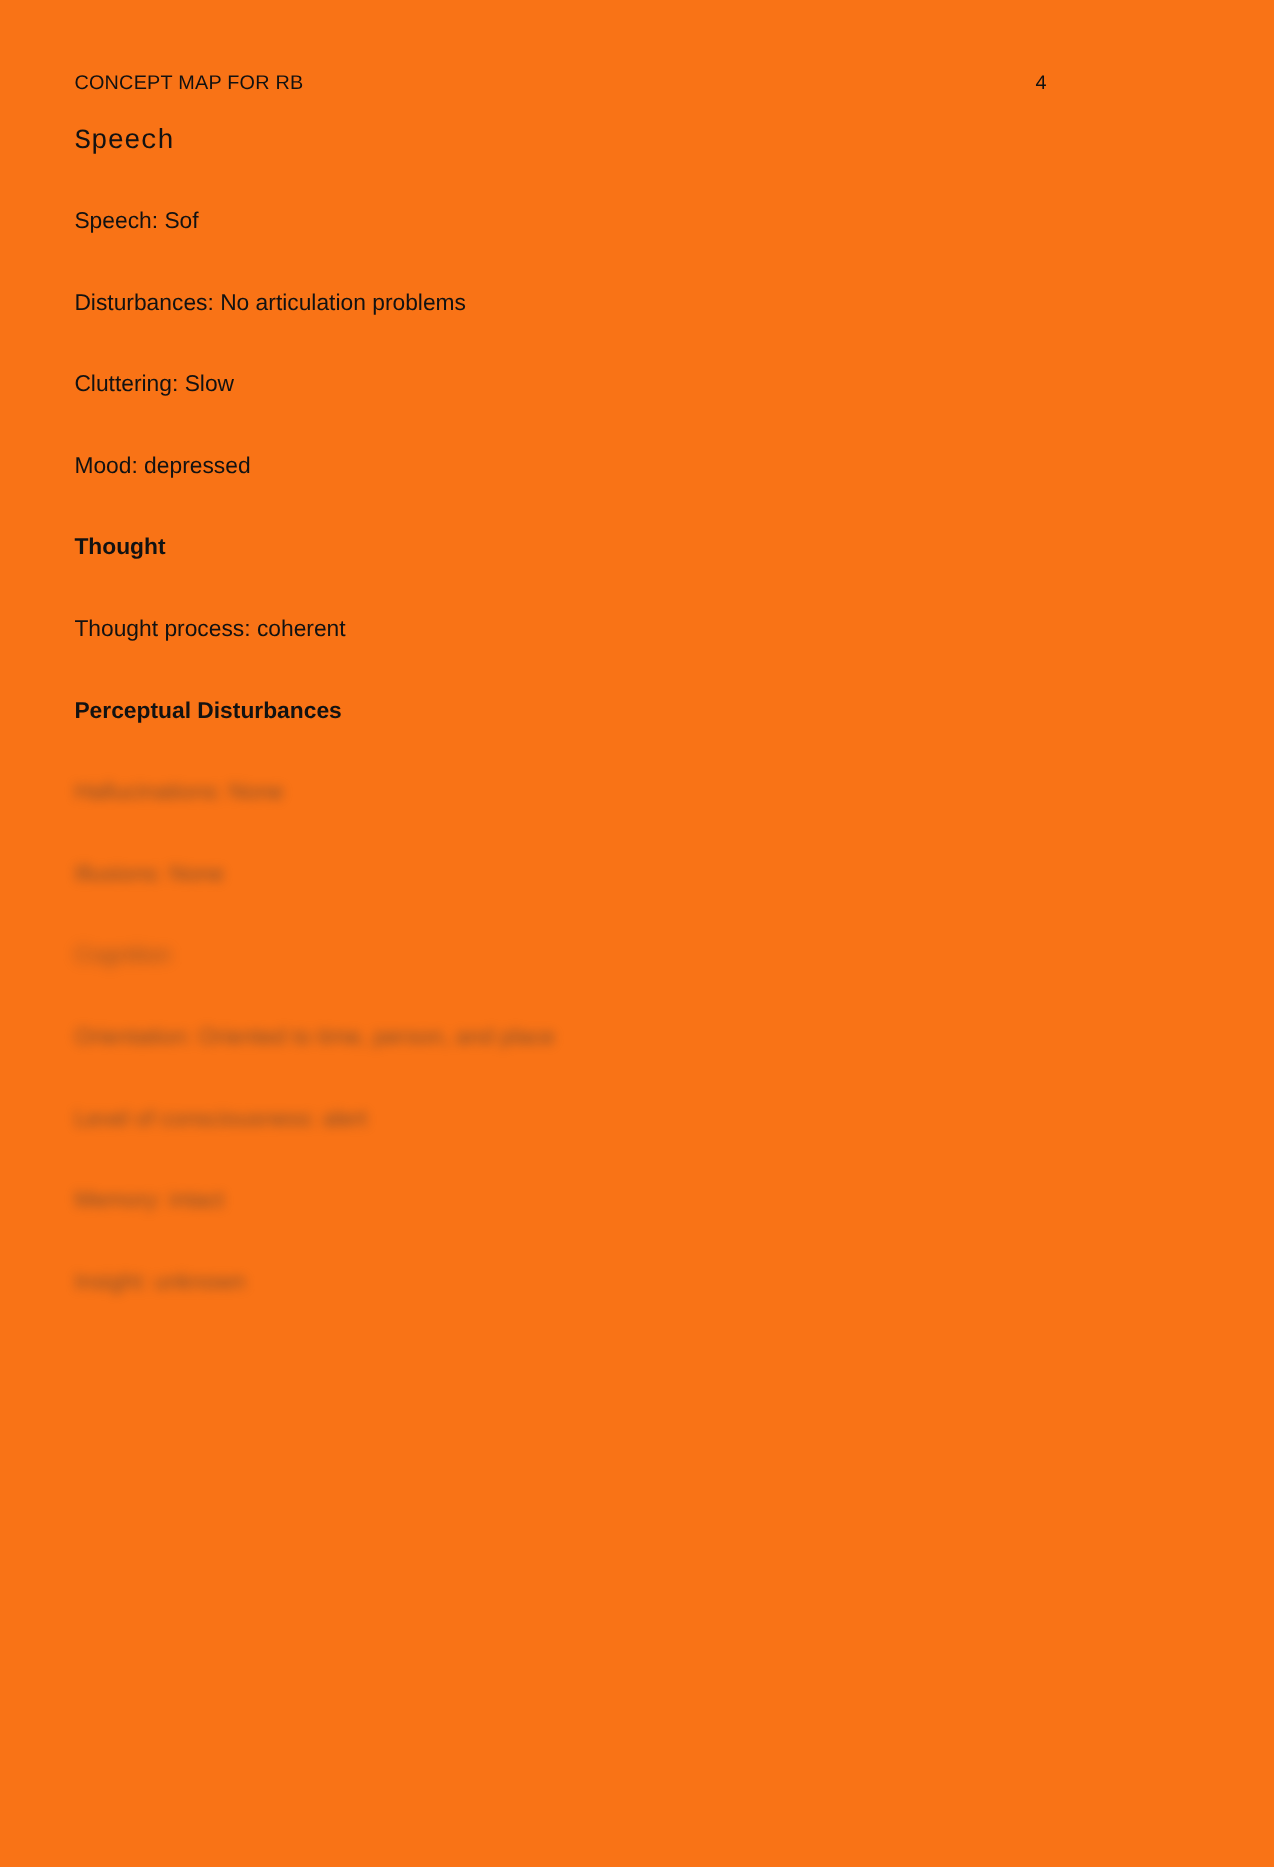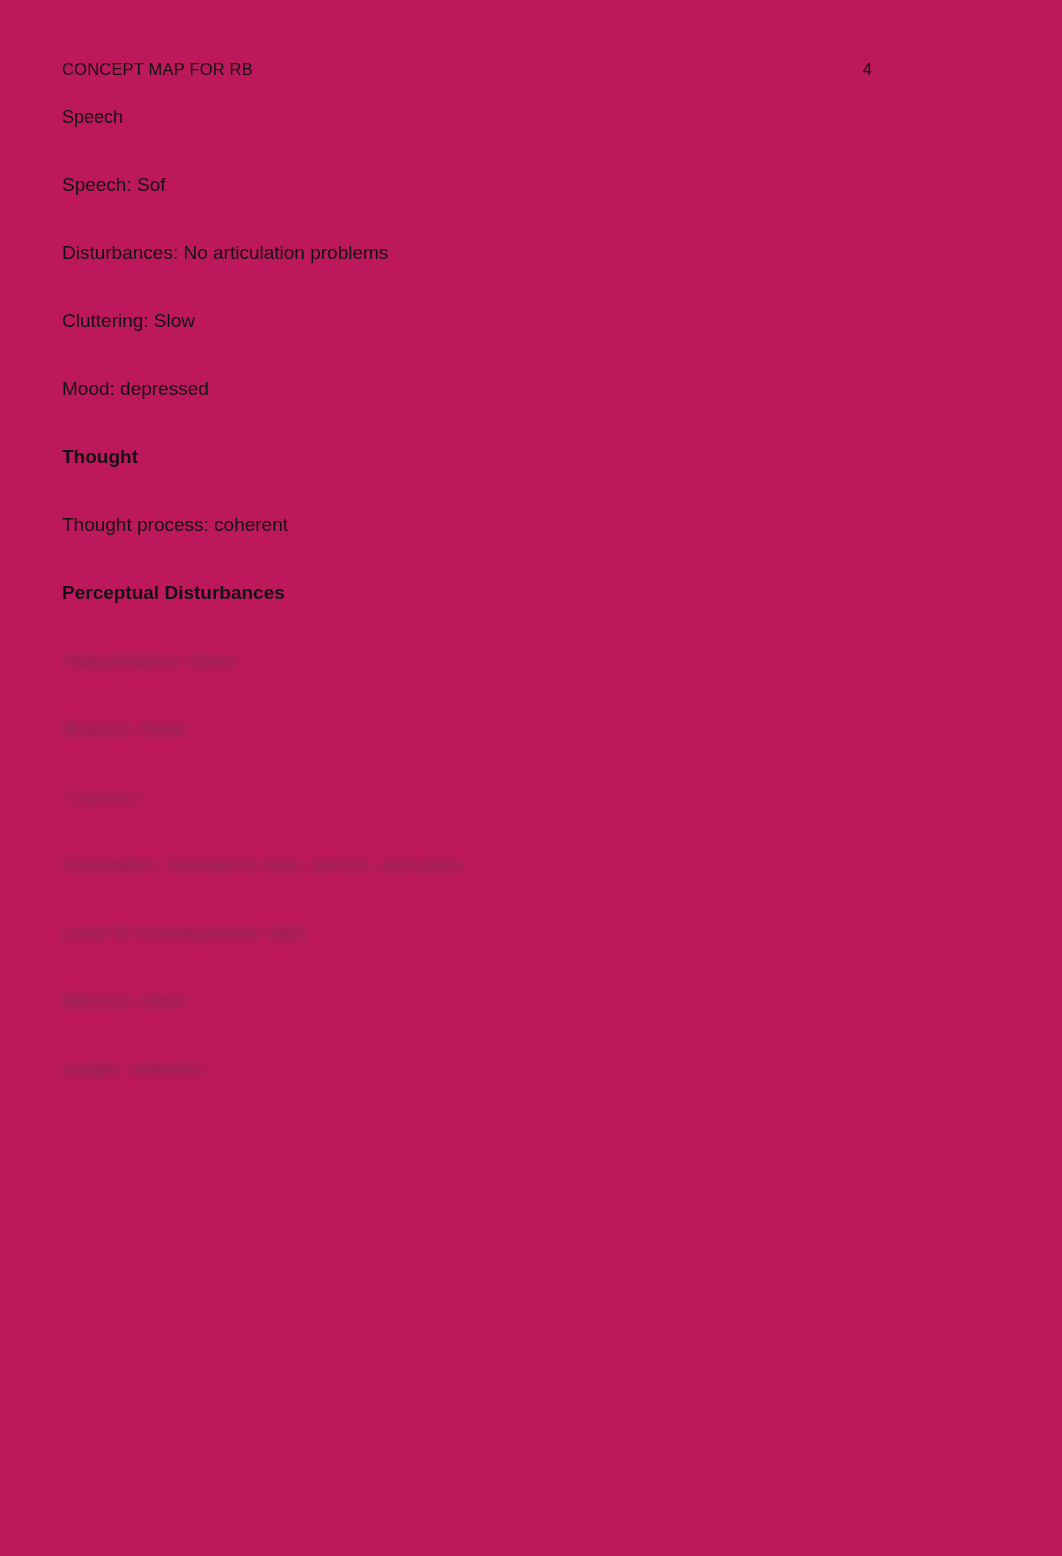--- a/index.html
+++ b/index.html
@@ -5,21 +5,21 @@
 <style>
   html, body {
     margin: 0;
     padding: 0;
     background: #ffffff;
   }
   .page {
     position: relative;
     width: 1062px;
     height: 1556px;
-    background: #be185d;
+    background: #f97316;
     overflow: hidden;
     font-family: "Liberation Sans", sans-serif;
     color: #000000;
   }
 
   
   .page-header {
     position: absolute;
     left: 62px;
     top: 58px;
@@ -60,22 +60,22 @@
     font-size: 19px;
     line-height: 26px;
     color: #121212;
     white-space: nowrap;
     margin: 0 0 42px 0;
   }
   .doc-line:last-child { margin-bottom: 0; }
 
   
   .doc-line.serif-heading {
-    font-family: Liberation Sans, sans-serif;
-    font-size: 18px;
+    font-family: Liberation Mono, monospace;
+    font-size: 23px;
     filter: blur(0.35px);
   }
   
   .doc-line.sans-heading {
     filter: blur(0.3px);
     font-weight: bold;
   }
 
   
   .doc-line.redacted {

